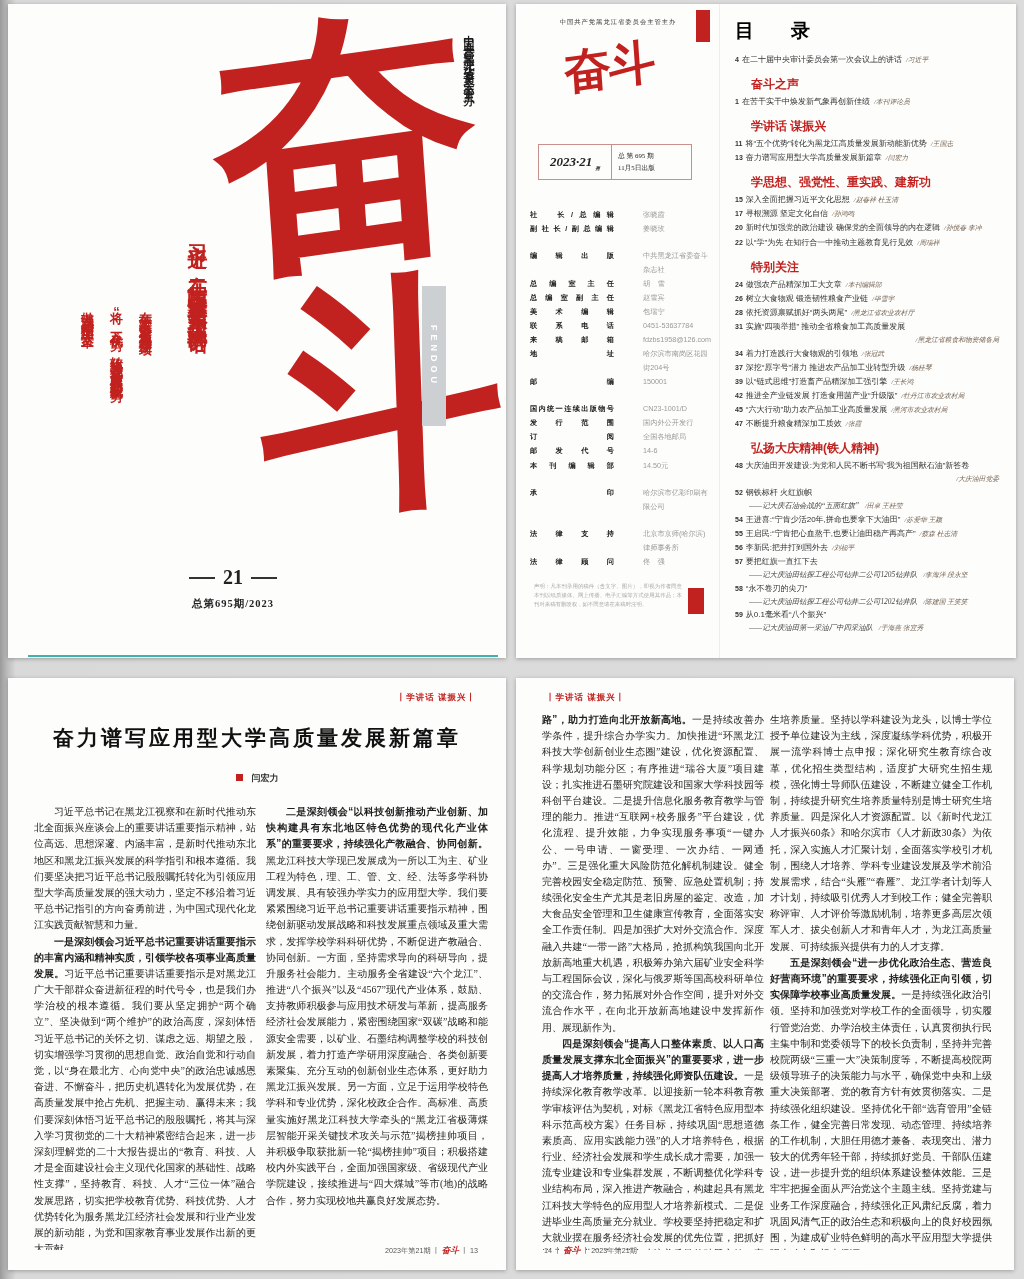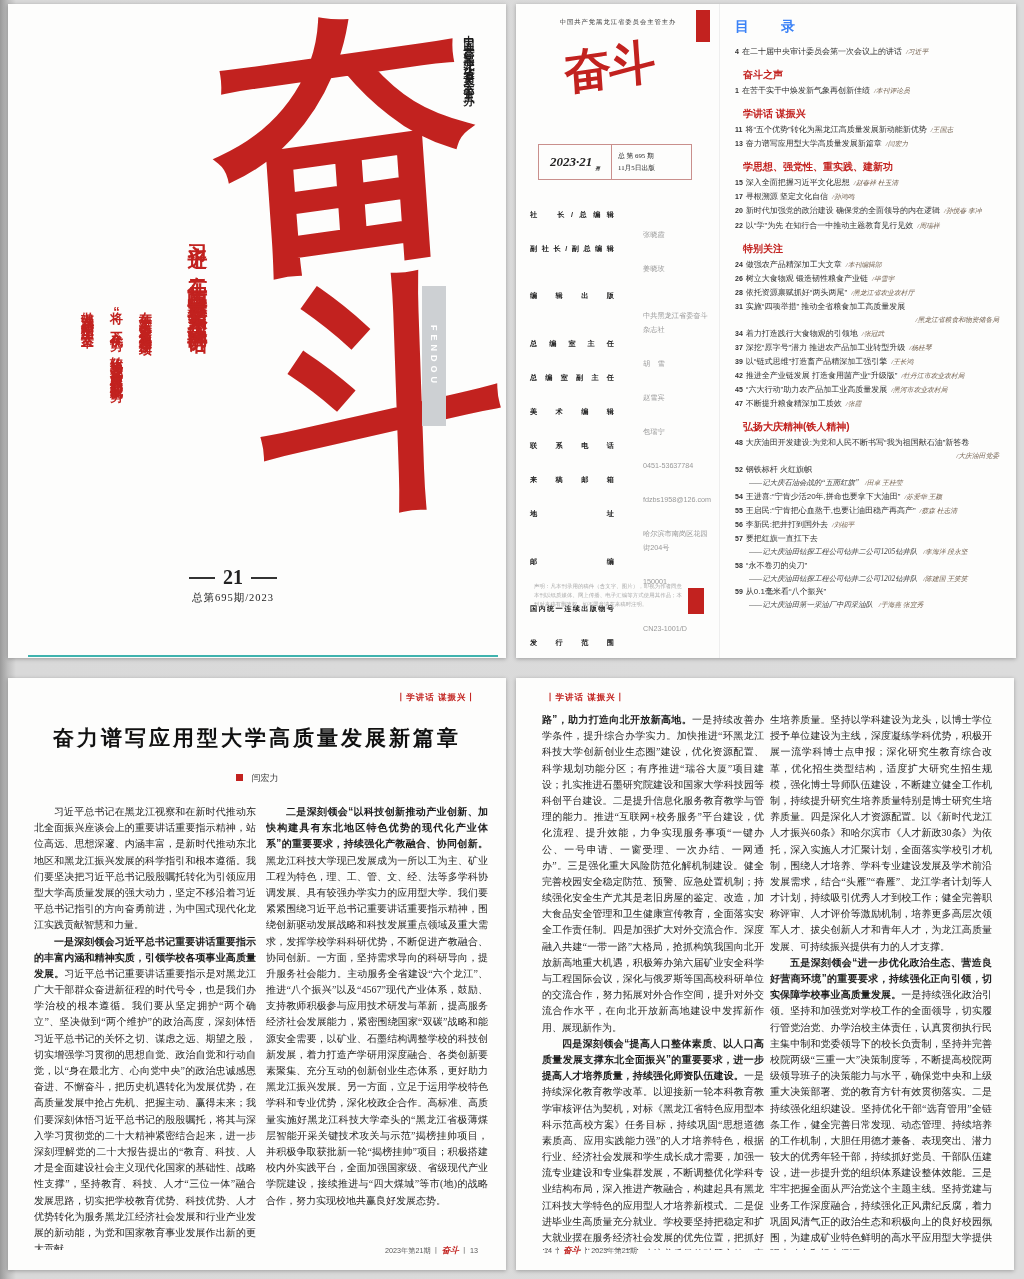--- a/index.html
+++ b/index.html
@@ -24,66 +24,66 @@
     text-orientation:upright;font-size:20px;font-weight:900;color:#c2221f;letter-spacing:3px;
     line-height:1.3;font-family:"Liberation Sans",sans-serif;}
   .headline-subs{position:absolute;right:352px;top:298px;height:344px;writing-mode:vertical-rl;
     text-orientation:upright;font-size:13px;font-weight:800;color:#c2221f;letter-spacing:2px;
     font-family:"Liberation Sans",sans-serif;}
   .headline-subs div{margin-left:11px;}
   .cover-issue{position:absolute;left:160px;top:562px;width:130px;text-align:center;color:#222;}
   .cover-issue .num-row{display:flex;align-items:center;justify-content:center;gap:8px;}
   .cover-issue .dash{display:inline-block;width:26px;height:2px;background:#333;}
   .cover-issue .num{font-size:20px;font-weight:700;}
-  .cover-issue .total{font-size:10.5px;margin-top:2px;letter-spacing:1px;}
+  .cover-issue .total{font-size:10.5px;margin-top:8px;letter-spacing:1px;font-weight:bold;}
   .teal-line{position:absolute;left:20px;right:8px;bottom:1px;height:2px;background:#3fb3ae;}
   
   .spread{left:516px;top:4px;width:500px;height:654px;}
   .gutter-line{position:absolute;left:203px;top:0;bottom:0;width:1px;background:#eee;}
   .red-tab{position:absolute;left:180px;top:6px;width:14px;height:32px;background:#c2221f;}
   .mh-publisher{position:absolute;left:16px;top:14px;width:172px;text-align:center;font-size:6.3px;
     letter-spacing:1px;color:#333;font-family:"Liberation Sans",sans-serif;}
   .mh-logo{position:absolute;left:48px;top:32px;color:#c2221f;font-weight:900;font-size:47px;
     transform:rotate(-8deg) skewX(-4deg);letter-spacing:-2px;font-family:"DejaVu Serif",serif;}
   .issue-box{position:absolute;left:22px;top:140px;width:152px;height:34px;border:1px solid #c98f8c;
     display:flex;align-items:stretch;color:#222;}
   .issue-box .l{flex:0 0 72px;display:flex;align-items:center;justify-content:center;gap:3px;
     font-size:13px;font-weight:700;font-style:italic;}
   .issue-box .freq{writing-mode:vertical-rl;text-orientation:upright;font-size:4.6px;font-weight:400;}
   .issue-box .r{flex:1;border-left:1px solid #c98f8c;display:flex;flex-direction:column;
     justify-content:center;padding-left:6px;font-size:6.8px;line-height:1.7;}
   .mh-rows{position:absolute;left:14px;top:204px;width:180px;}
   .mh-group{margin-bottom:13px;}
   .mh-row{display:flex;font-size:7.2px;line-height:1.95;font-family:"Liberation Sans",sans-serif;gap:21px;}
   .mh-row .lab{width:84px;text-align:justify;text-align-last:justify;color:#222;font-weight:700;flex:0 0 84px;}
-  .mh-row .val{margin-left:8px;color:#999;margin-top:20px;}
+  .mh-row .val{margin-left:8px;color:#999;}
   .mh-declare{position:absolute;left:18px;top:578px;width:148px;font-size:5.4px;color:#aaa;
     line-height:1.65;text-align:justify;font-family:"Liberation Sans",sans-serif;}
   .red-stamp{position:absolute;left:172px;top:584px;width:16px;height:26px;background:#c2221f;}
   
   .toc{position:absolute;left:219px;top:14px;width:268px;}
-  .toc-title{color:#3b82f6;font-size:14px;font-weight:900;letter-spacing:9px;
+  .toc-title{color:#000000;font-size:19px;font-weight:900;letter-spacing:9px;
     font-family:Liberation Sans, sans-serif;margin-bottom:9px;}
-  .toc-section{color:#c2221f;font-size:10px;font-weight:800;margin:9px 8px 2px;
+  .toc-section{color:#c2221f;font-size:12px;font-weight:800;margin:9px 16px 2px;
     font-family:"Liberation Sans",sans-serif;}
   .toc-entry{font-size:8px;line-height:1.76;color:#333;font-family:"Liberation Sans",sans-serif;}
   .toc-entry .pg{font-weight:700;font-size:7px;margin-right:3px;}
   .toc-author{font-family:"Liberation Serif",serif;font-style:italic;font-size:6.8px;color:#776655;margin-left:4px;}
   .toc-subline{font-size:7.4px;color:#444;padding-left:14px;line-height:1.7;
     font-family:"Liberation Serif",serif;font-style:italic;}
   .toc-authorline{text-align:right;padding-right:4px;line-height:1.6;}
   
   .p13{left:8px;top:678px;width:498px;height:592px;}
   .p14{left:516px;top:678px;width:498px;height:592px;}
   .art-tag{position:absolute;top:14px;font-size:8.5px;font-weight:800;color:#c2221f;
     letter-spacing:1px;font-family:"Liberation Sans",sans-serif;}
   .p13 .art-tag{right:30px;} .p14 .art-tag{left:30px;}
   .art-title{position:absolute;top:46px;left:0;right:0;text-align:center;font-size:21px;
     font-weight:900;letter-spacing:3px;color:#111;}
-  .art-byline{position:absolute;top:94px;left:0;right:0;text-align:center;font-size:9px;color:#333;}
+  .art-byline{position:absolute;top:94px;left:0;right:0;text-align:center;font-size:9px;color:#333;font-weight:bold;}
   .byline-sq{display:inline-block;width:7px;height:7px;background:#c2221f;margin-right:9px;}
   .art-col{position:absolute;width:222px;overflow:hidden;font-size:10px;line-height:1.62;
     text-align:justify;color:#1f1f1f;}
   .p13 .c1{left:26px;top:126px;height:446px;}
   .p13 .c2{left:258px;top:126px;height:446px;}
   .p14 .c1{left:26px;top:34px;height:538px;}
   .p14 .c2{left:254px;top:34px;height:538px;}
   .art-col p{margin:0;text-indent:2em;}
   .art-col p.cont{text-indent:0;}
   .art-col b{font-family:"Liberation Sans",sans-serif;font-weight:700;}

